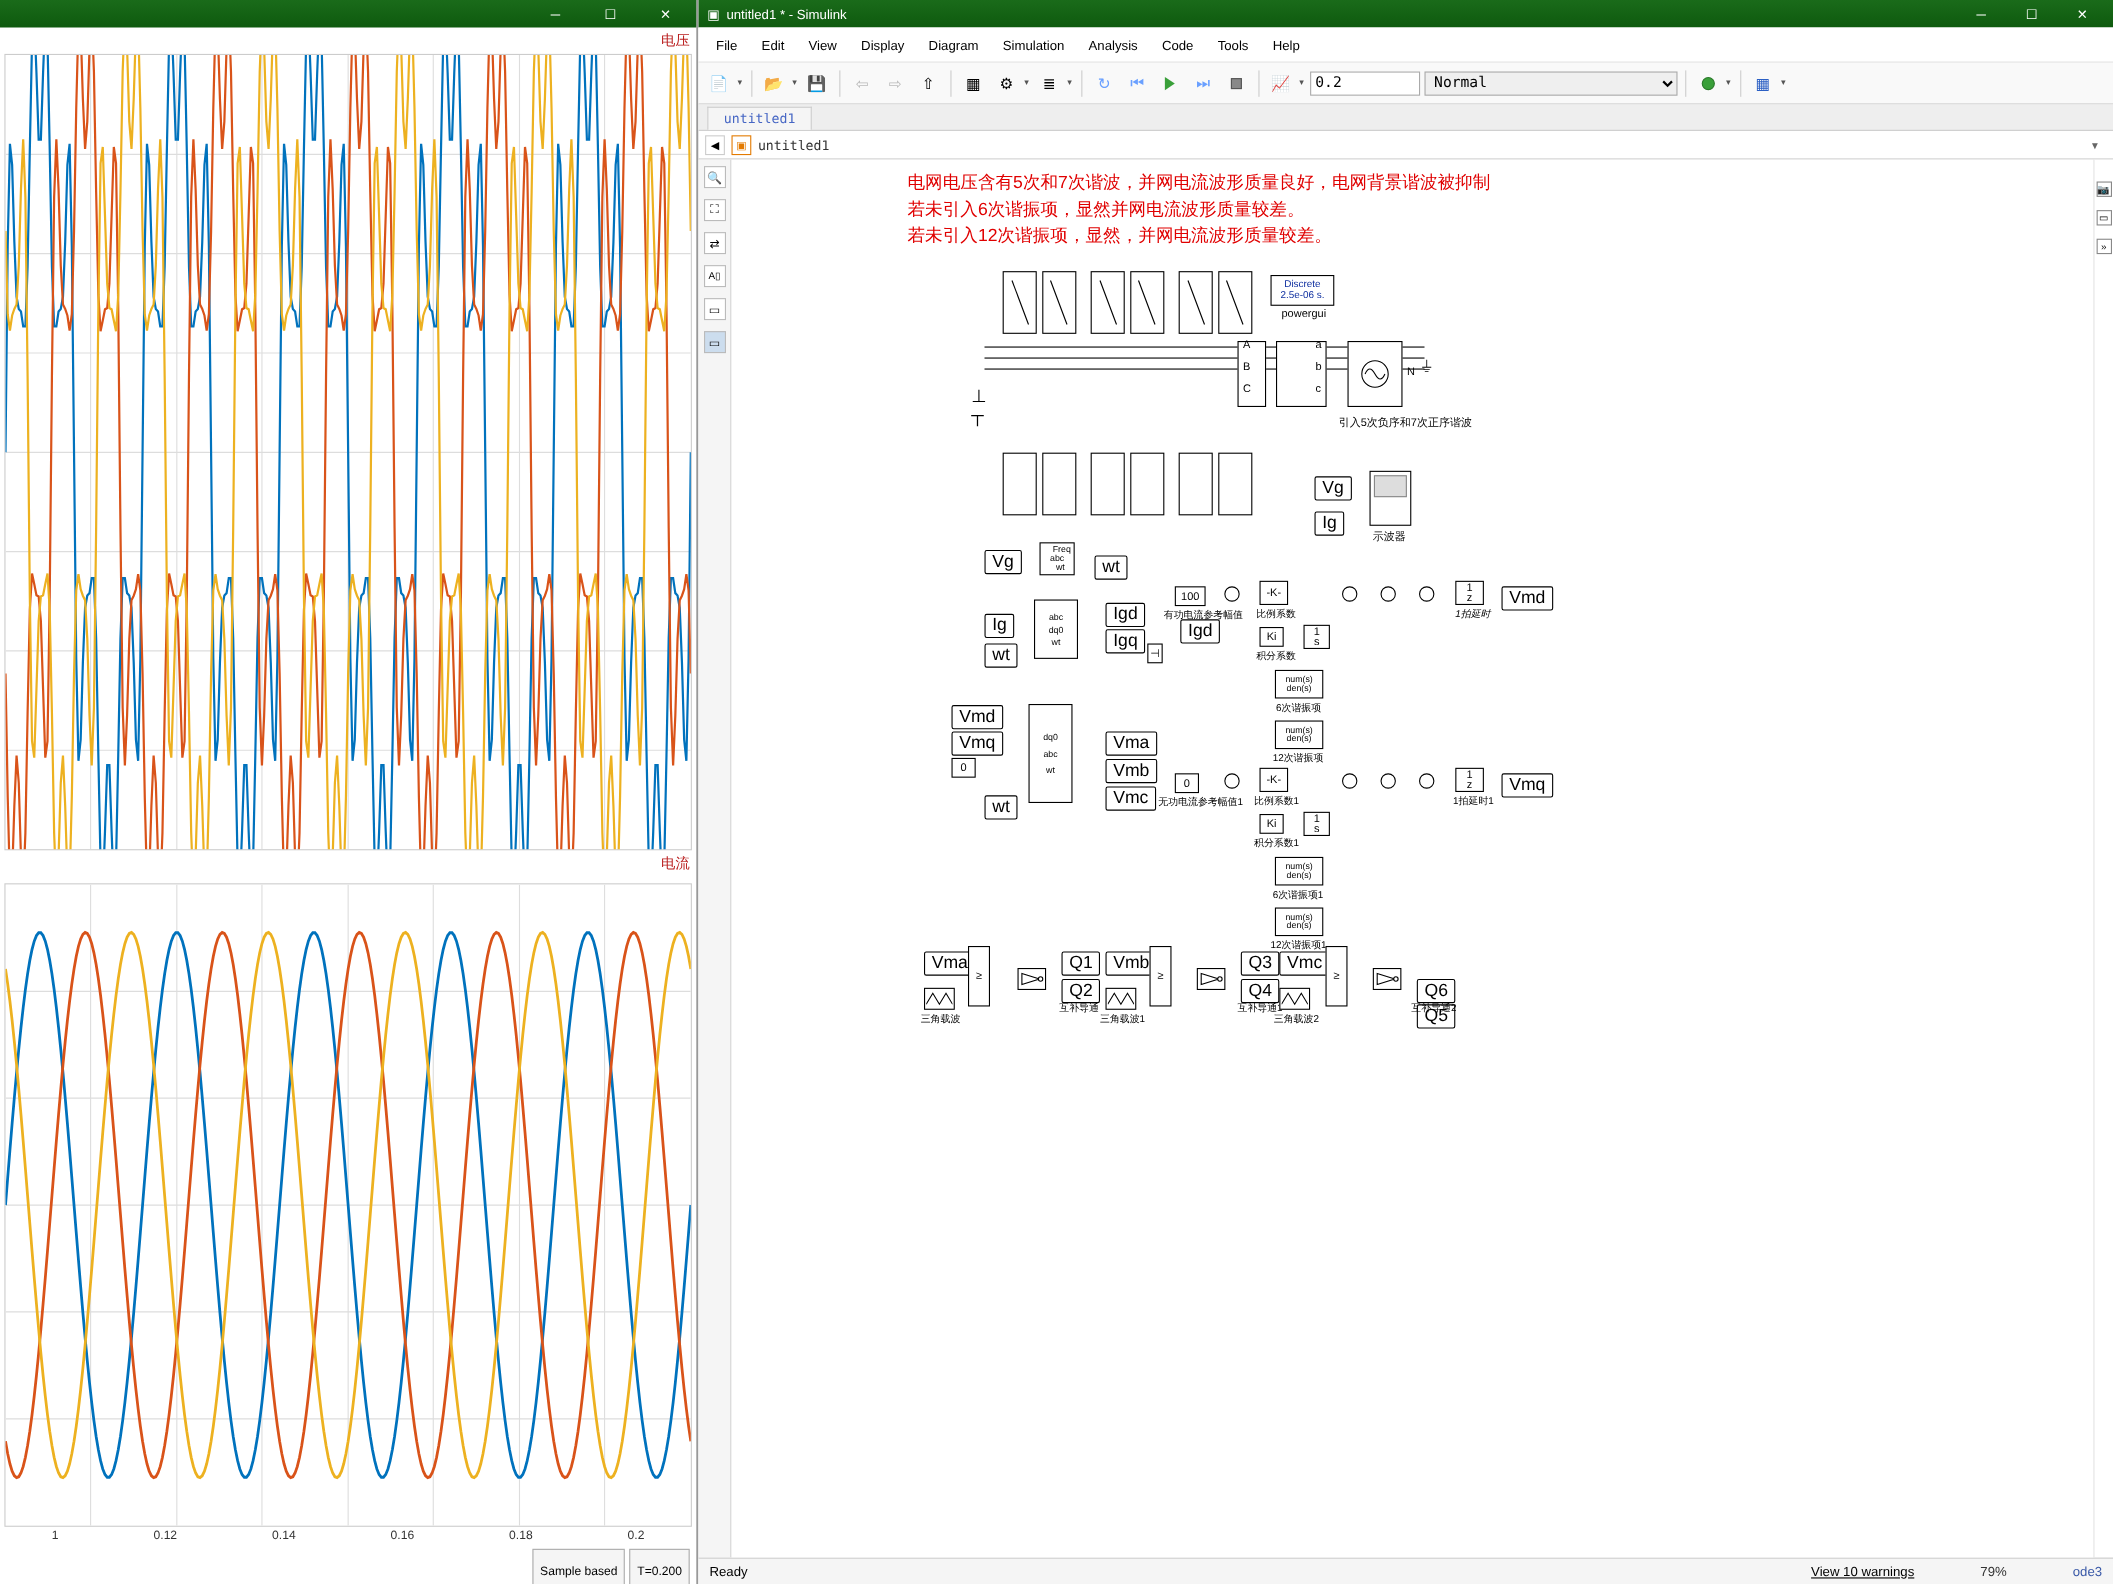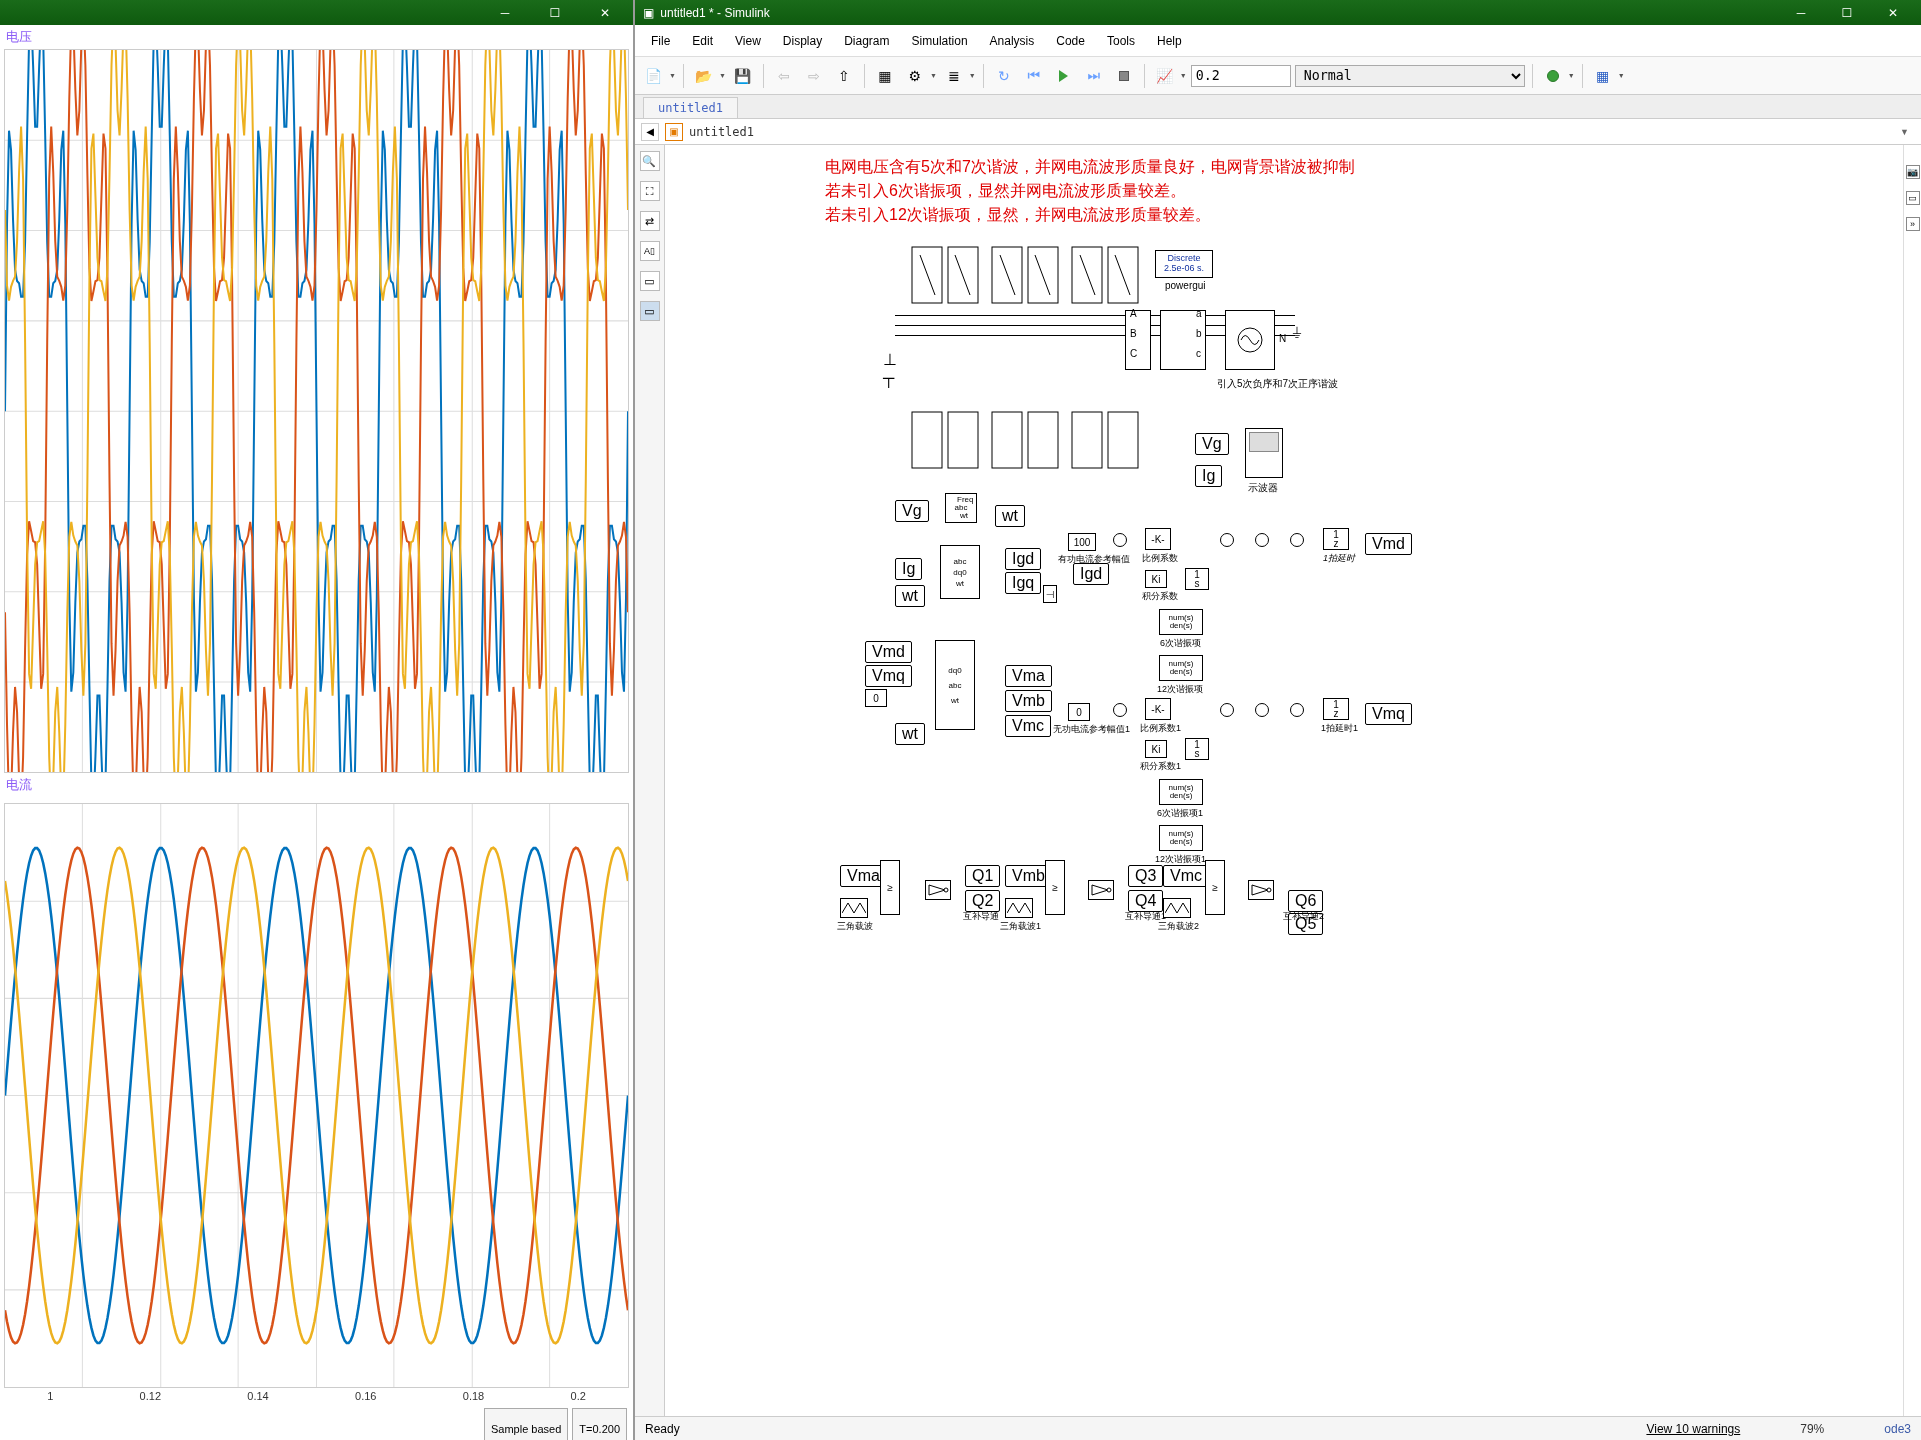--- a/index.html
+++ b/index.html
@@ -4,21 +4,21 @@
   <style>
     * { box-sizing: border-box; margin: 0; padding: 0; }
     body { font-family: "Microsoft YaHei", Arial, sans-serif; font-size: 12px; background: #f0f0f0; display: flex; width: 1921px; height: 1440px; overflow: hidden; }
     
     
     .scope-window { width: 635px; height: 100%; background: #fff; display: flex; flex-direction: column; border-right: 2px solid #999; }
     .scope-titlebar { height: 25px; background: linear-gradient(#1a6b1a,#0e5a0e); display:flex; justify-content:flex-end; align-items:center; color:#fff; gap:10px; padding-right:8px; }
     .tbar-btn { width:40px; height:20px; display:flex; align-items:center; justify-content:center; color:#fff; cursor:default; }
     .scope-body { flex:1; display:flex; flex-direction:column; padding: 0 4px; }
     .plot-box { width:100%; background:#fff; border:1px solid #ccc; position:relative; }
-    .plot-title { font-size:13px; padding:3px 2px; color:#8b5cf6; }
+    .plot-title { font-size:13px; padding:3px 2px; color:#b91c1c;text-align:right; }
     .plot1 { height:52%; }
     .plot2 { height:42%; margin-top:6px; }
     .axis-row { display:flex; justify-content:space-around; font-size:11px; color:#333; margin-top:2px; }
     .scope-status { height:22px; display:flex; justify-content:flex-end; align-items:center; gap:4px; font-size:11px; padding-right:6px; }
     .stat-box { border:1px solid #aaa; padding:14px 6px; background:#f5f5f5;text-align:center; }
     
     
     .simulink-window { flex:1; display:flex; flex-direction:column; background:#fff; }
     .sim-titlebar { height:25px; background: linear-gradient(#1a6b1a,#0e5a0e); color:#fff; display:flex; align-items:center; padding:0 8px; gap:6px; }
     .sim-titlebar .spacer { flex:1; }

